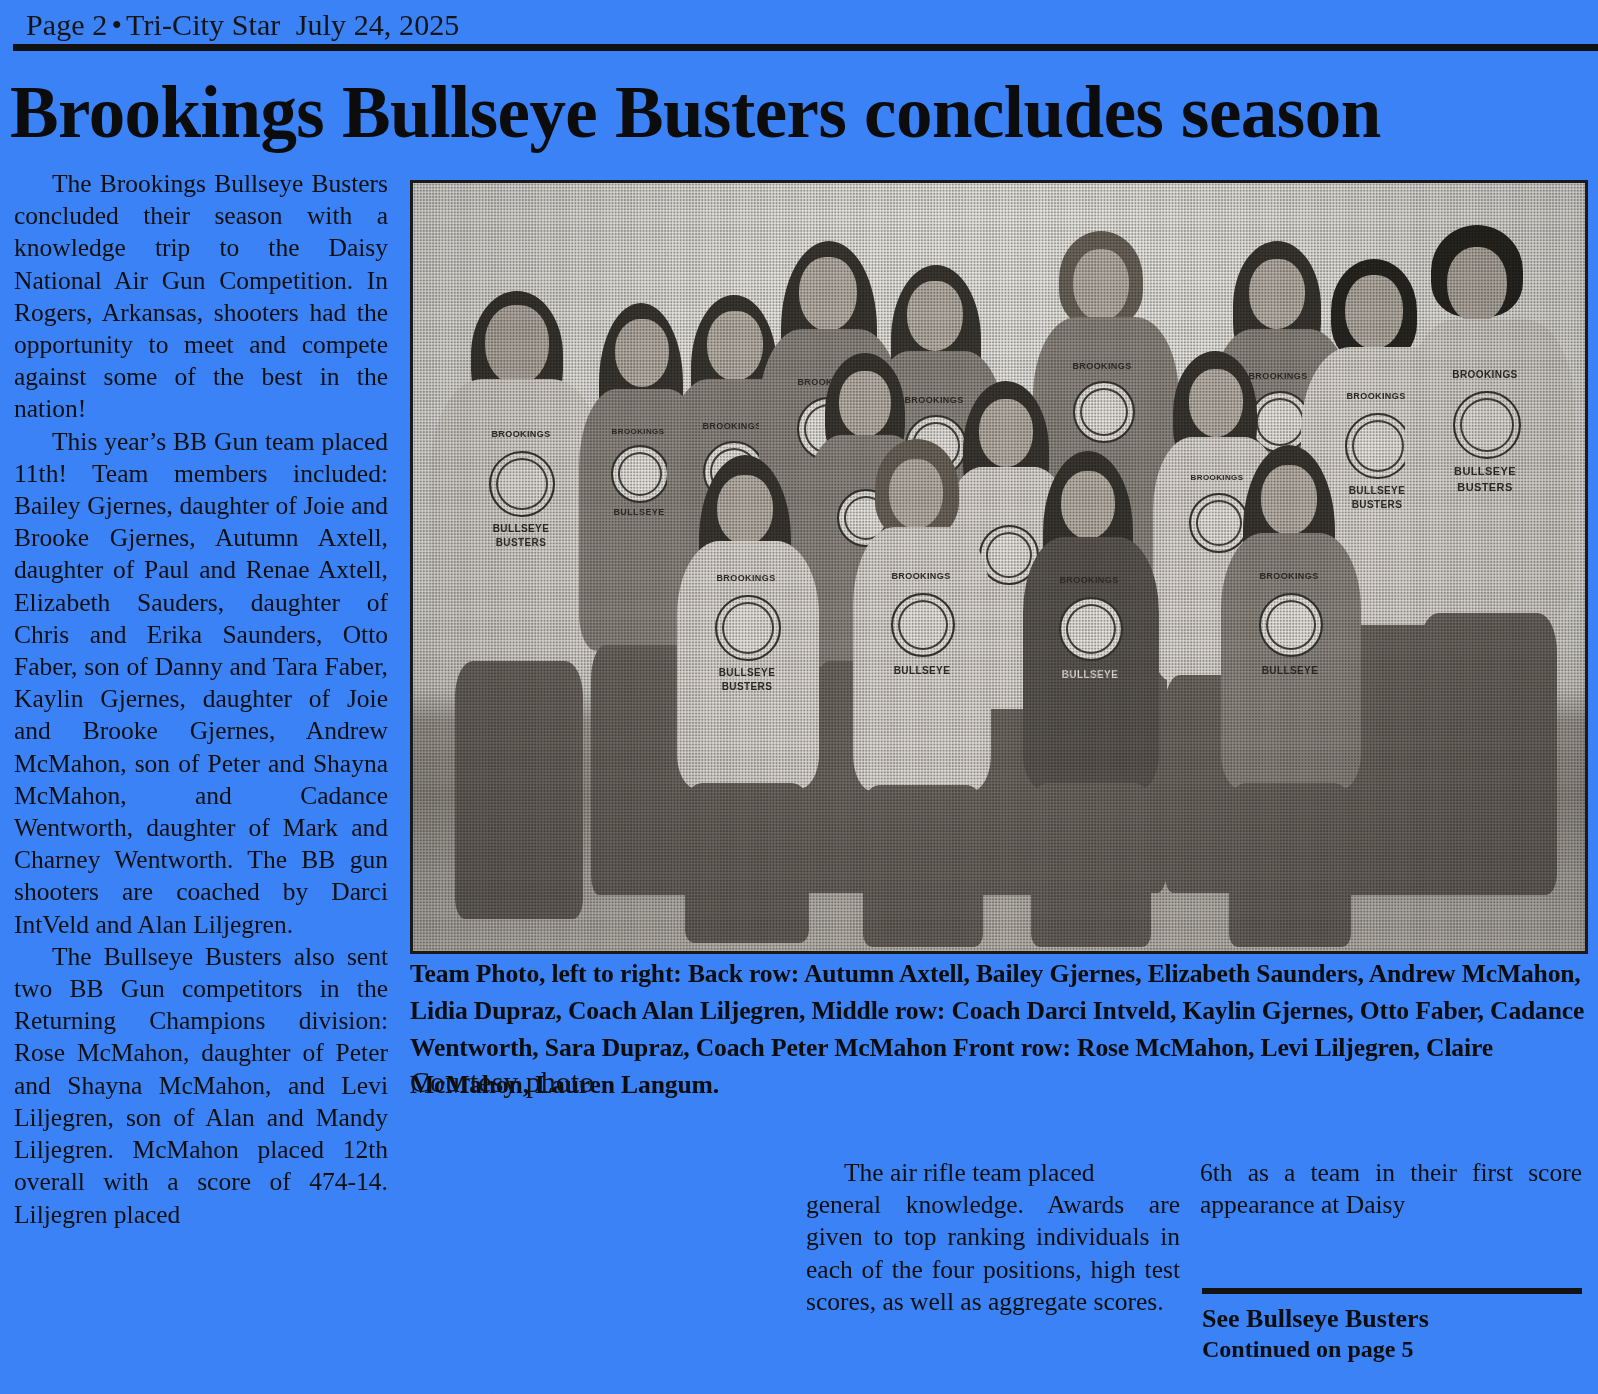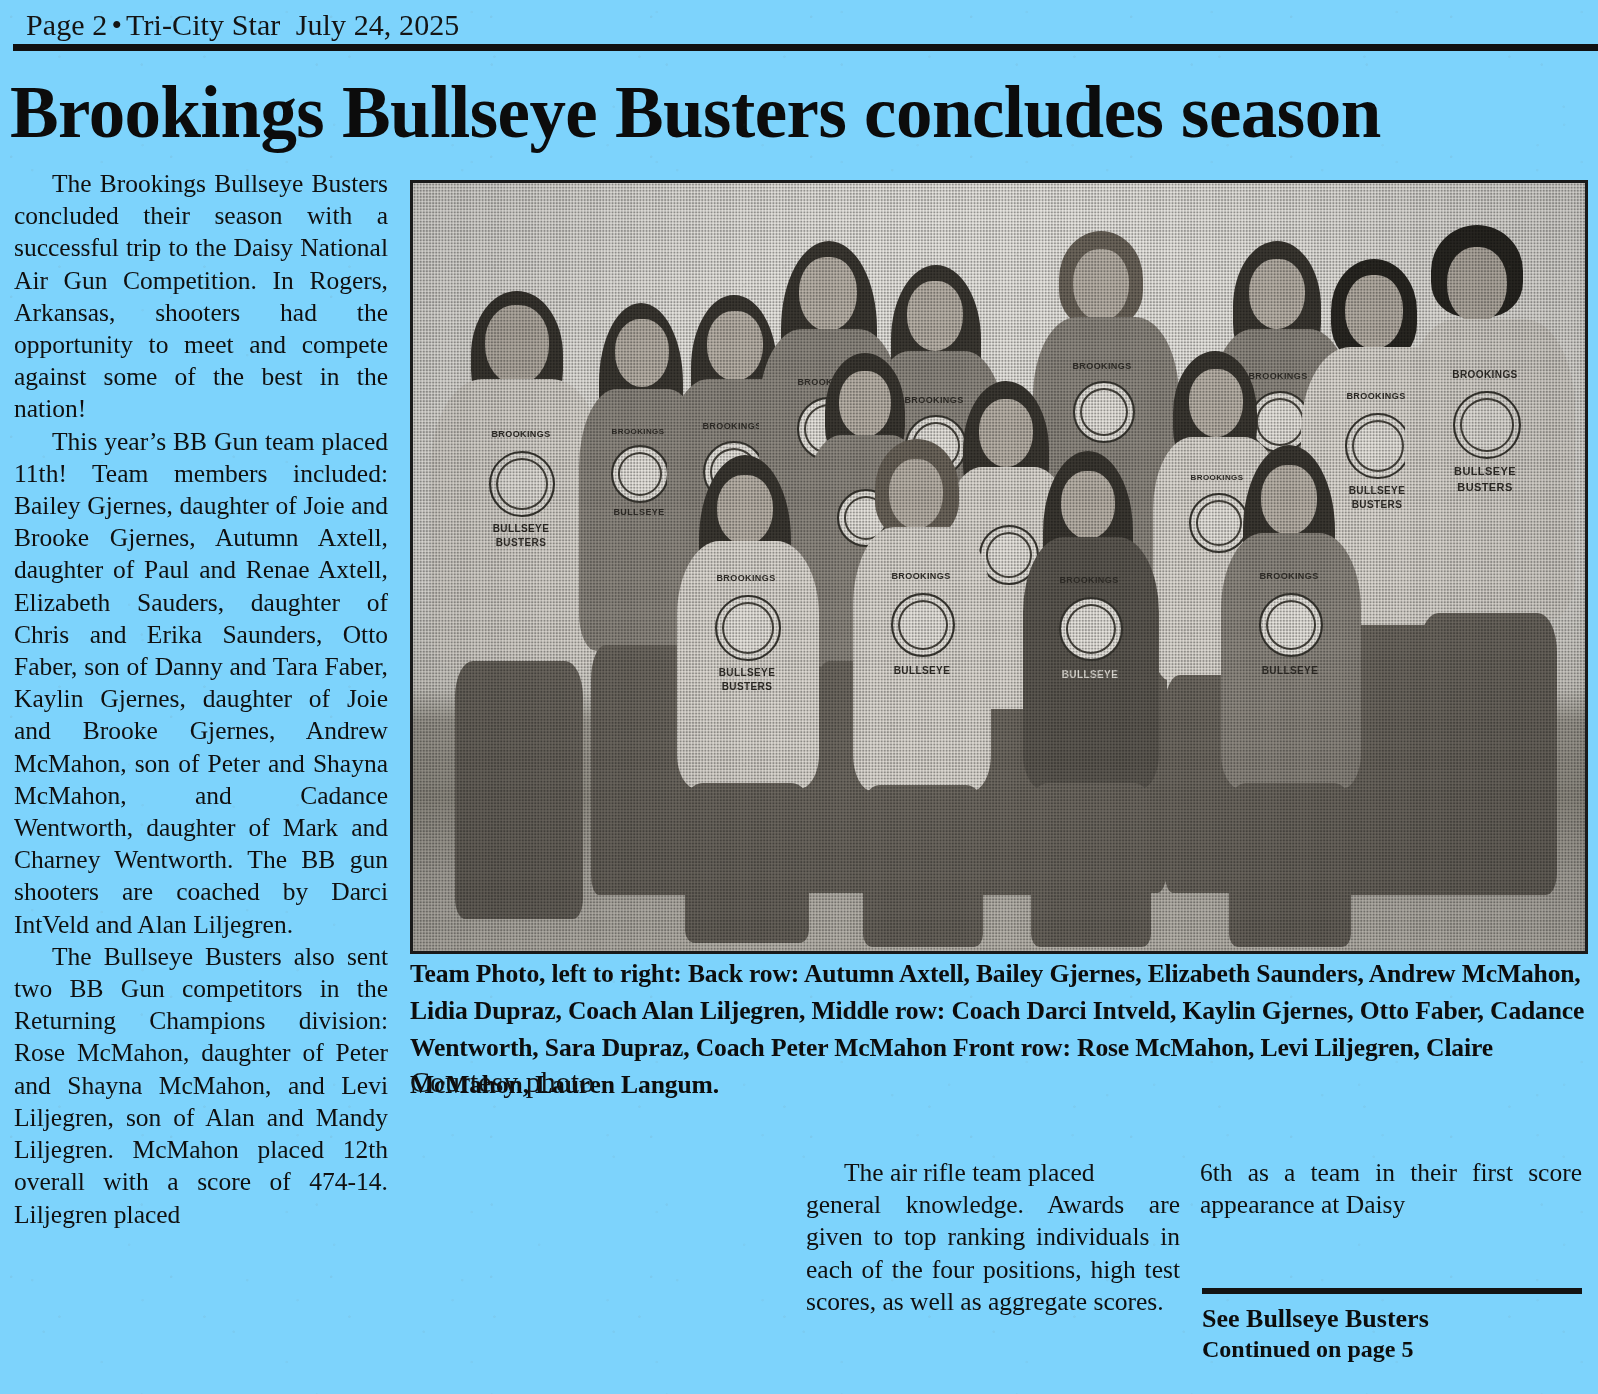--- a/index.html
+++ b/index.html
@@ -8,21 +8,21 @@
     background: #ffffff;
   }
   body {
     font-family: "Liberation Serif", "DejaVu Serif", serif;
     color: #0a0a0a;
   }
   #page {
     position: relative;
     width: 1598px;
     height: 1394px;
-    background: #7dd3fc;
+    background: #3b82f6;
     overflow: hidden;
   }
   
   #paper-grain {
     position: absolute;
     inset: 0;
     pointer-events: none;
     opacity: .5;
     background-image:
       radial-gradient(circle at 7% 12%, rgba(120,115,105,.18) 0 1px, transparent 1.6px),
@@ -234,21 +234,21 @@
 <div id="page">
 
   <div id="masthead">
     <span>Page 2</span><span class="bullet">•</span><span>Tri-City Star</span>&nbsp; <span>July 24, 2025</span>
   </div>
   <div id="masthead-rule"></div>
 
   <div id="headline">Brookings Bullseye Busters concludes season</div>
 
   <div id="col1" class="col-text">
-    <p>The Brookings Bullseye Busters concluded their season with a successful trip to the Daisy National Air Gun Competition. In Rogers, Arkansas, shooters had the opportunity to meet and compete against some of the best in the nation!</p>
+    <p>The Brookings Bullseye Busters concluded their season with a knowledge trip to the Daisy National Air Gun Competition. In Rogers, Arkansas, shooters had the opportunity to meet and compete against some of the best in the nation!</p>
     <p>This year’s BB Gun team placed 11th! Team members included: Bailey Gjernes, daughter of Joie and Brooke Gjernes, Autumn Axtell, daughter of Paul and Renae Axtell, Elizabeth Sauders, daughter of Chris and Erika Saunders, Otto Faber, son of Danny and Tara Faber, Kaylin Gjernes, daughter of Joie and Brooke Gjernes, Andrew McMahon, son of Peter and Shayna McMahon, and Cadance Wentworth, daughter of Mark and Charney Wentworth. The BB gun shooters are coached by Darci IntVeld and Alan Liljegren.</p>
     <p>The Bullseye Busters also sent two BB Gun competitors in the Returning Champions division: Rose McMahon, daughter of Peter and Shayna McMahon, and Levi Liljegren, son of Alan and Mandy Liljegren. McMahon placed 12th overall with a score of 474-14. Liljegren placed</p>
   </div>
 
   <div id="photo-frame">
     <div id="photo-inner">
 
       <div class="person">
         <div class="hair" style="left:58px;  top:108px; width:92px;  height:128px;"></div>
         <div class="face" style="left:72px;  top:122px; width:64px;  height:80px;"></div>

